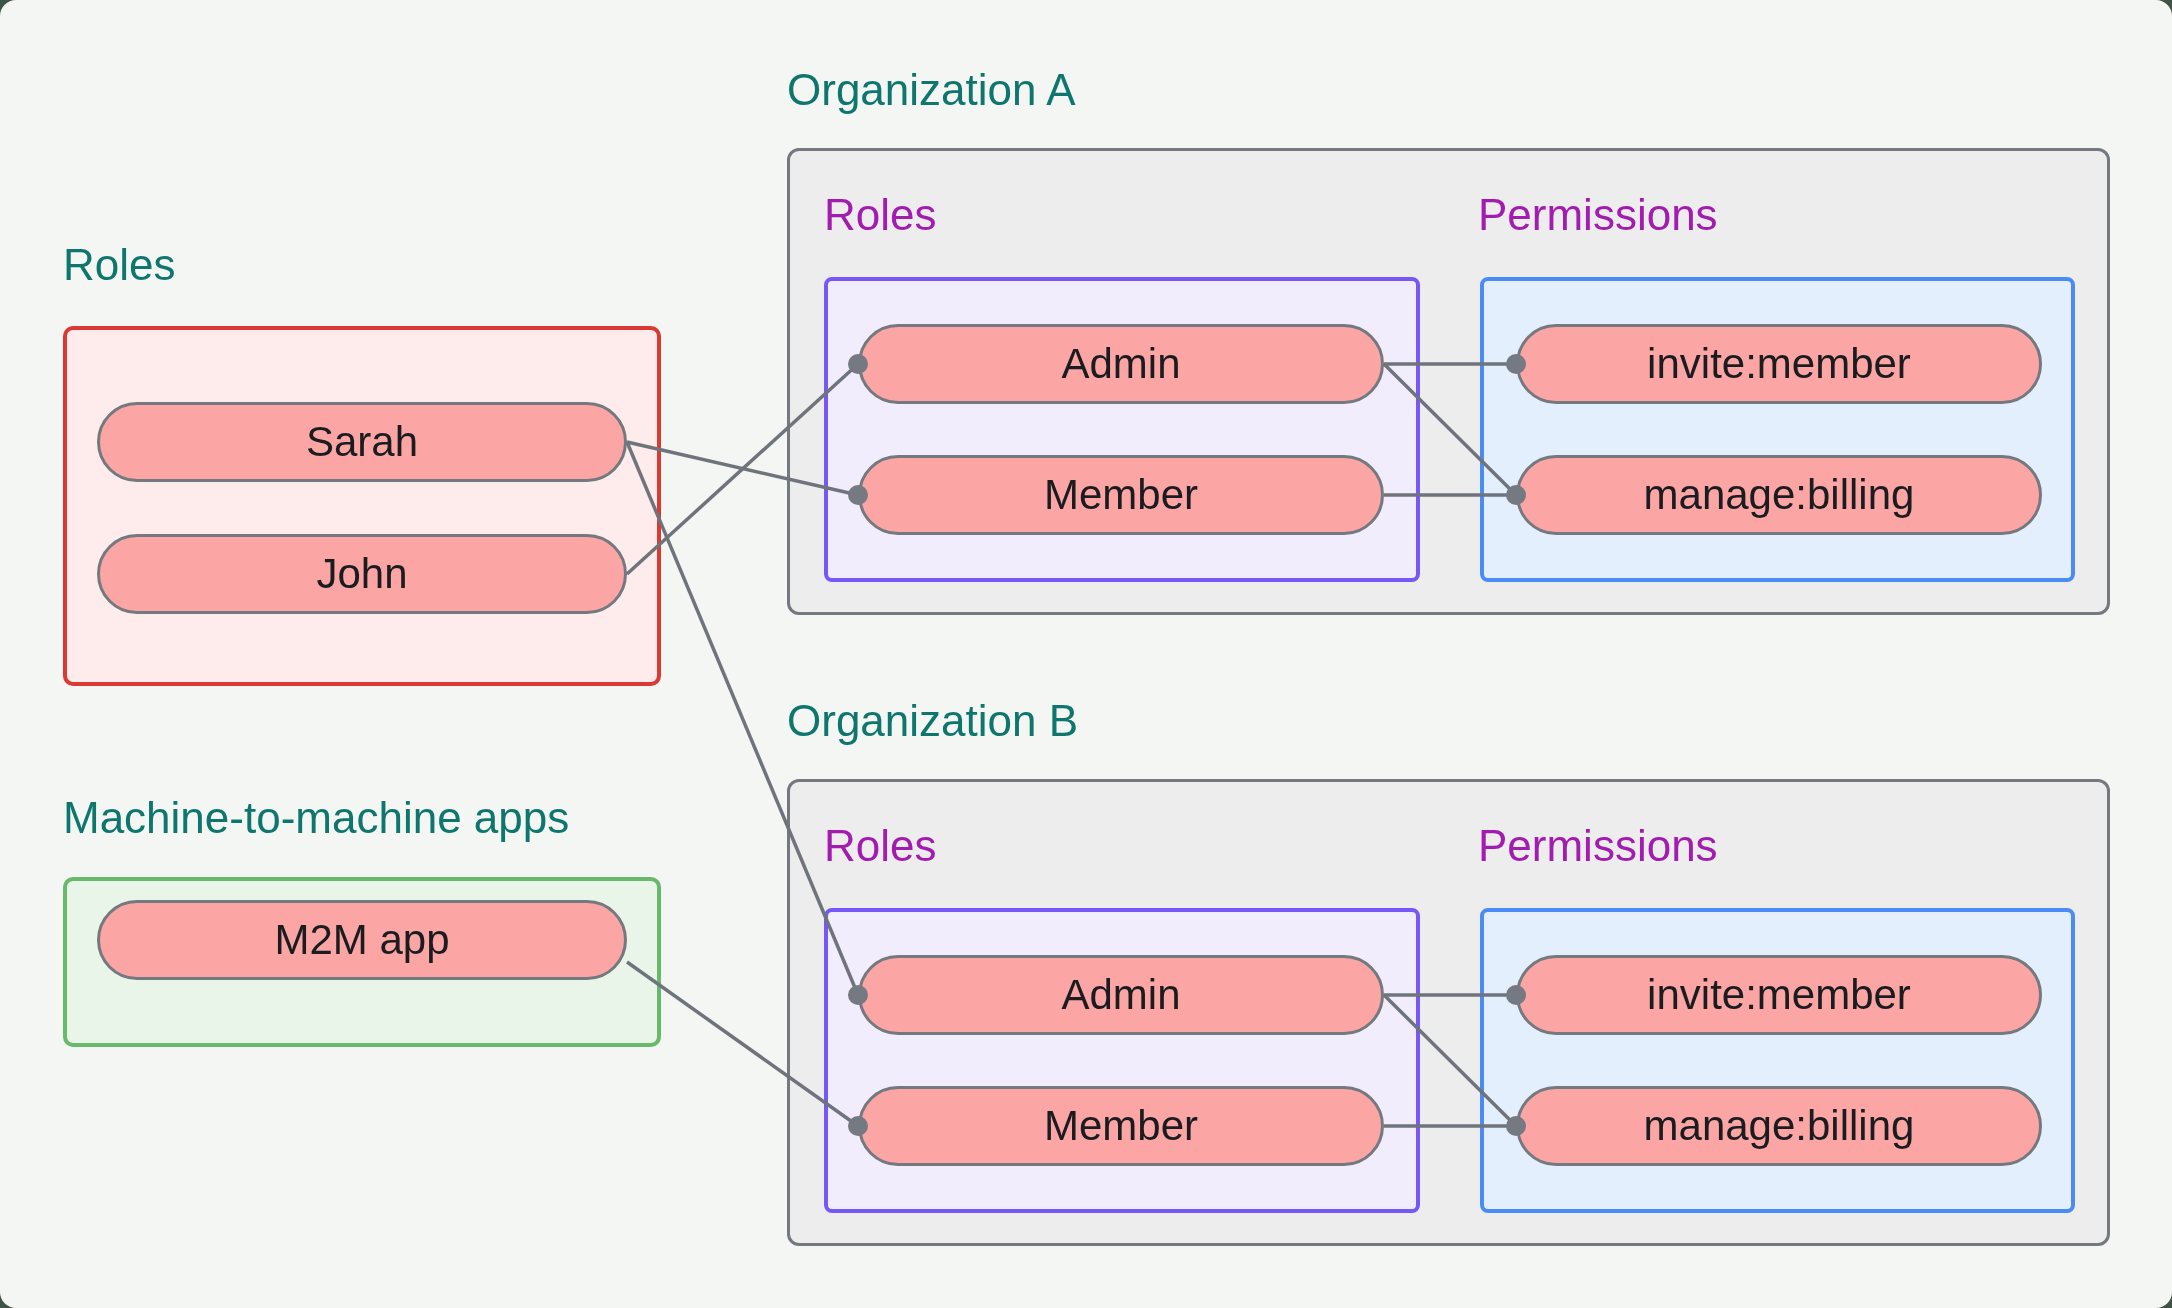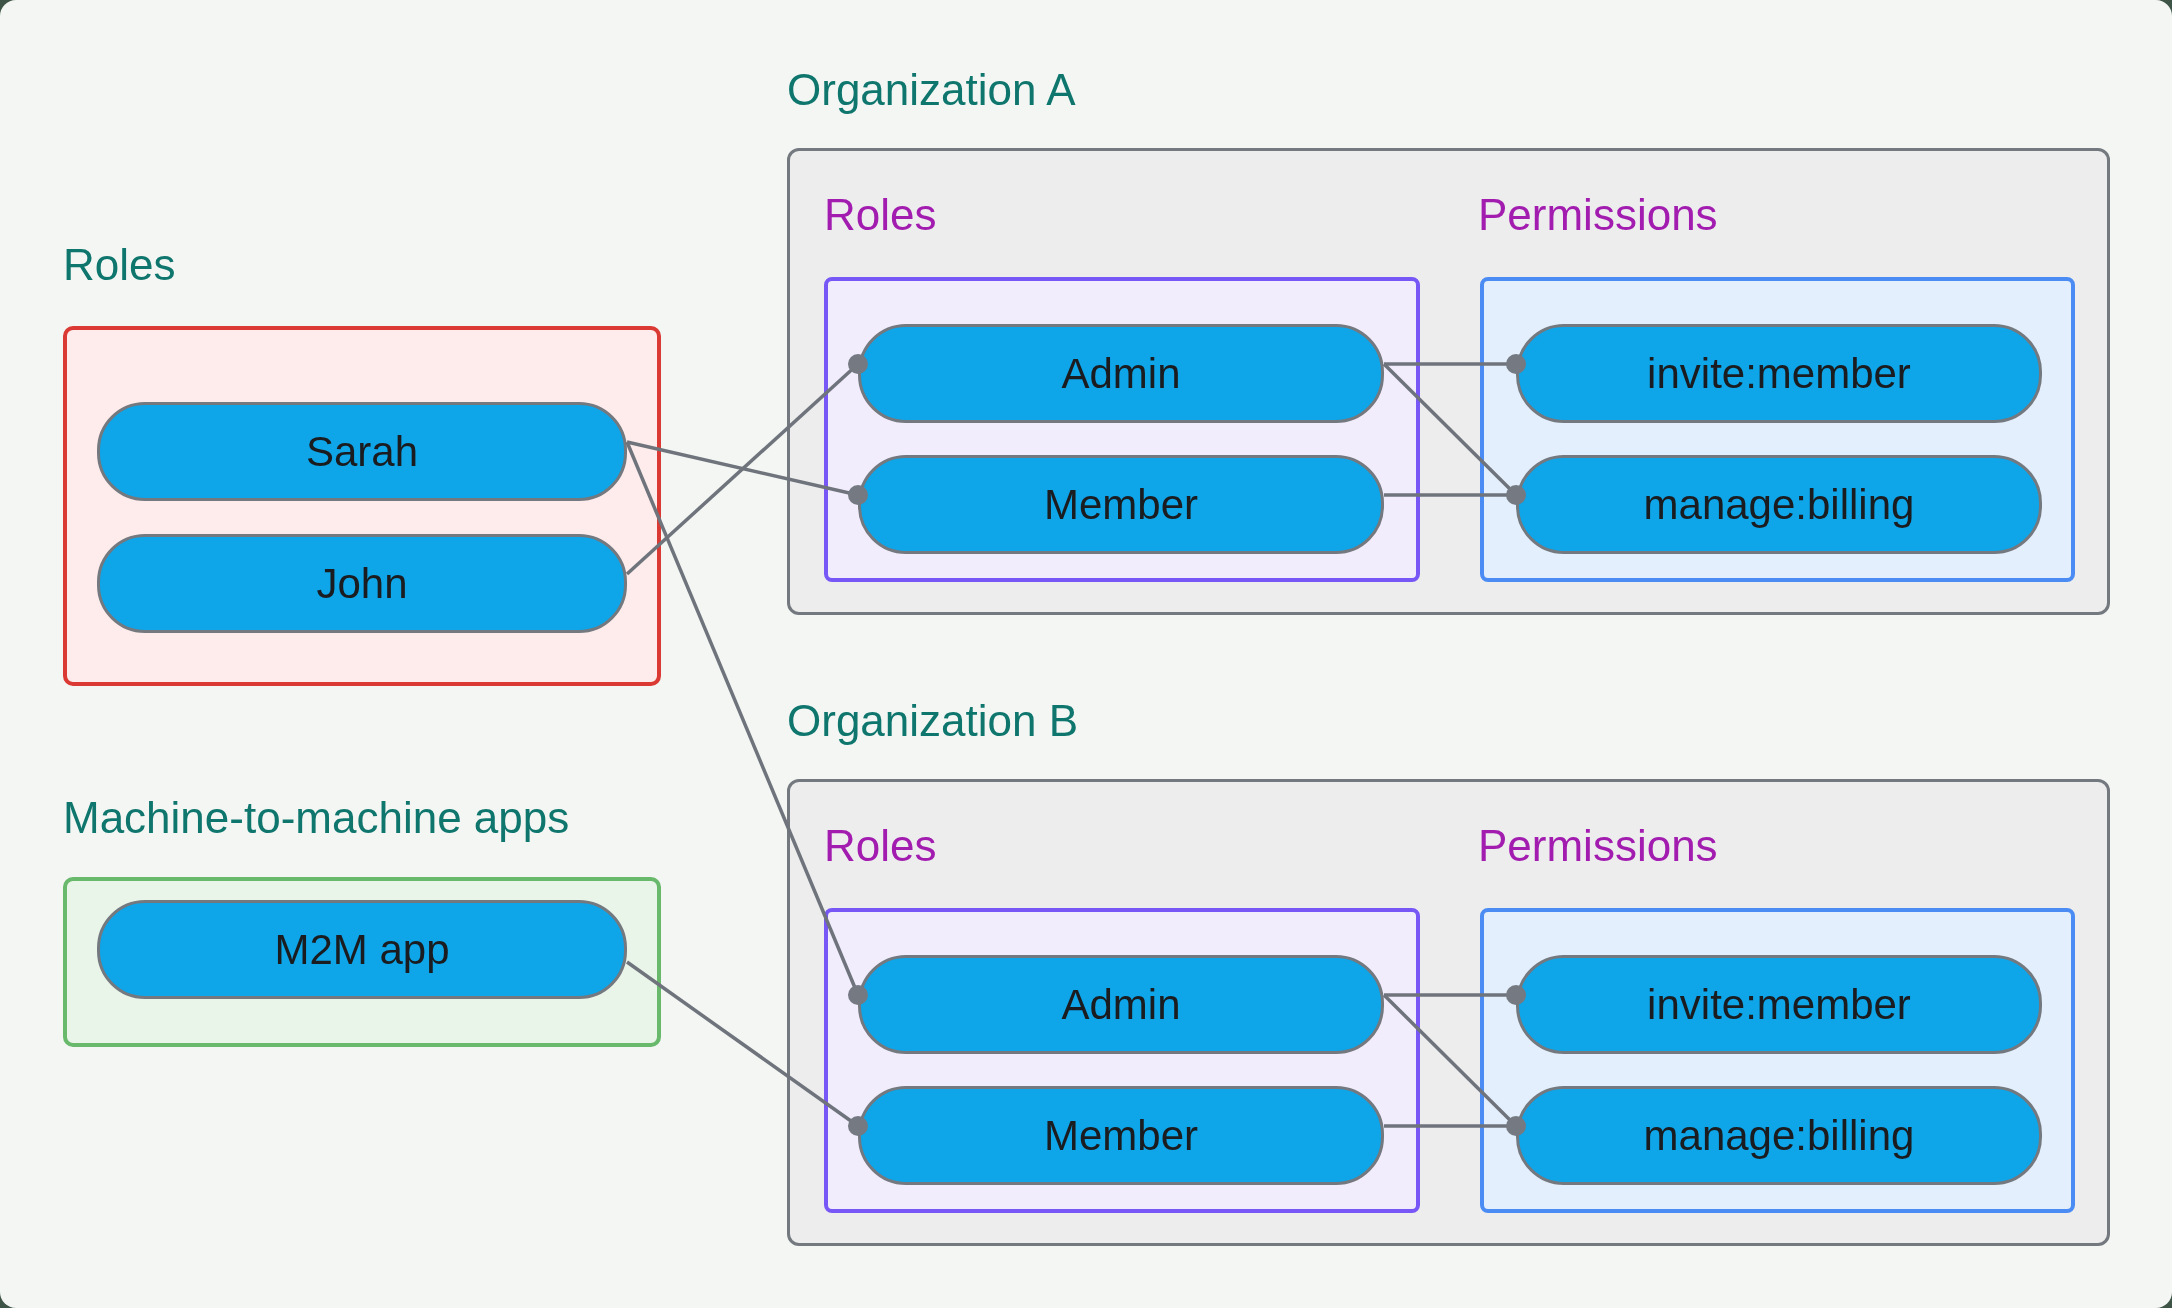--- a/index.html
+++ b/index.html
@@ -38,22 +38,22 @@
     border-radius: 10px;
   }
   .box.users   { border: 4px solid #da3a33; background: #fdeceb; }
   .box.m2m     { border: 4px solid #68b96c; background: #eaf5ea; }
   .box.org     { border: 3px solid #74797f; background: #ededee; border-radius: 12px; }
   .box.roles   { border: 4px solid #7757f5; background: #f2edfd; border-radius: 8px; }
   .box.perms   { border: 4px solid #4a8cf4; background: #e3effc; border-radius: 8px; }
   .pill {
     position: absolute;
     box-sizing: border-box;
-    height: 99px;
-    background: #0ea5e9;
+    height: 80px;
+    background: #fca5a5;
     border: 3px solid #74797f;
     border-radius: 48px;
     display: flex;
     align-items: center;
     justify-content: center;
     font-size: 42px;
     color: #1a1c1f;
     white-space: nowrap;
     z-index: 3;
   }

